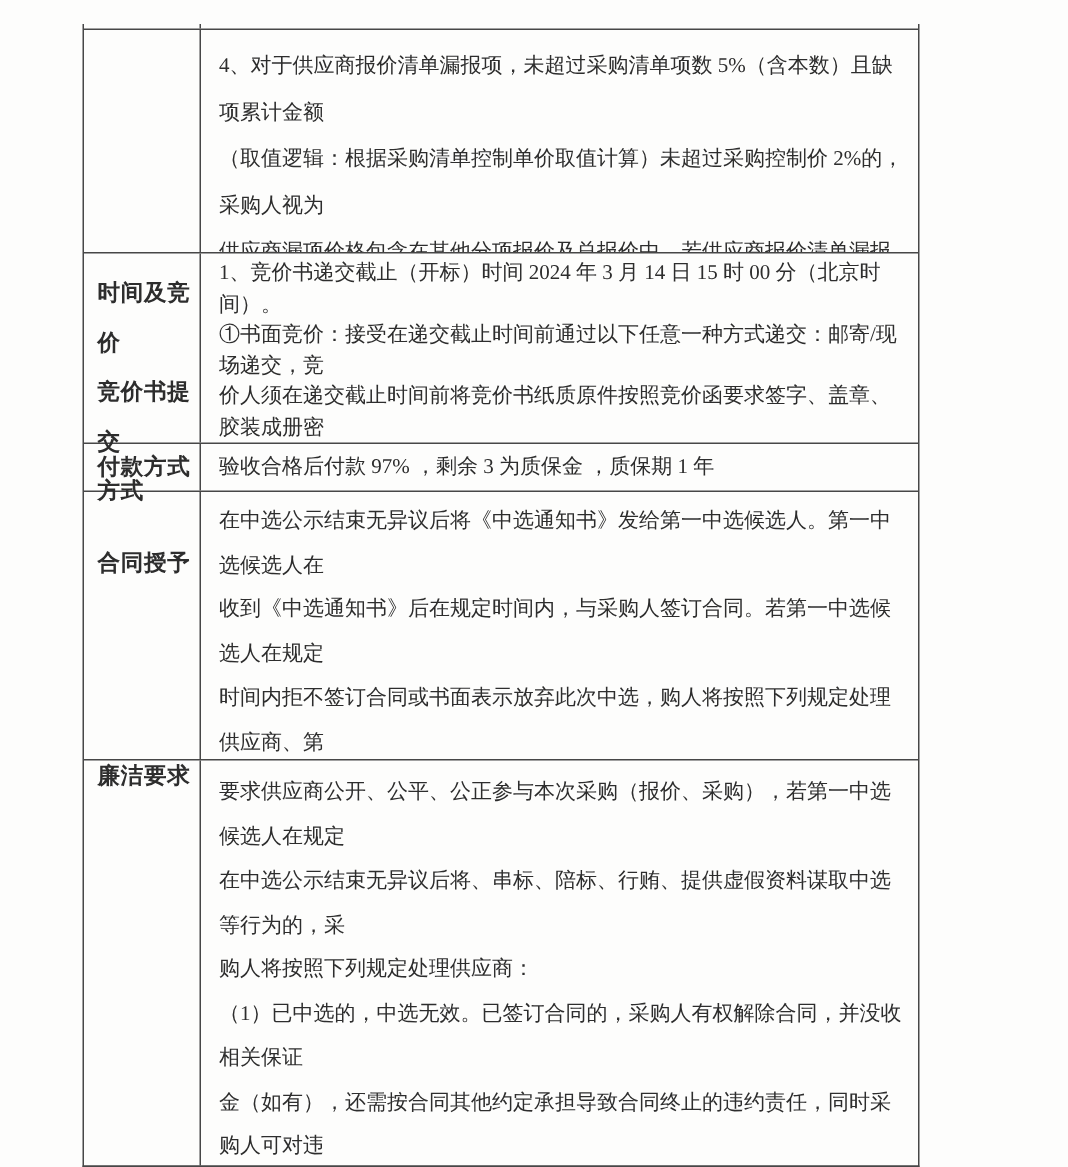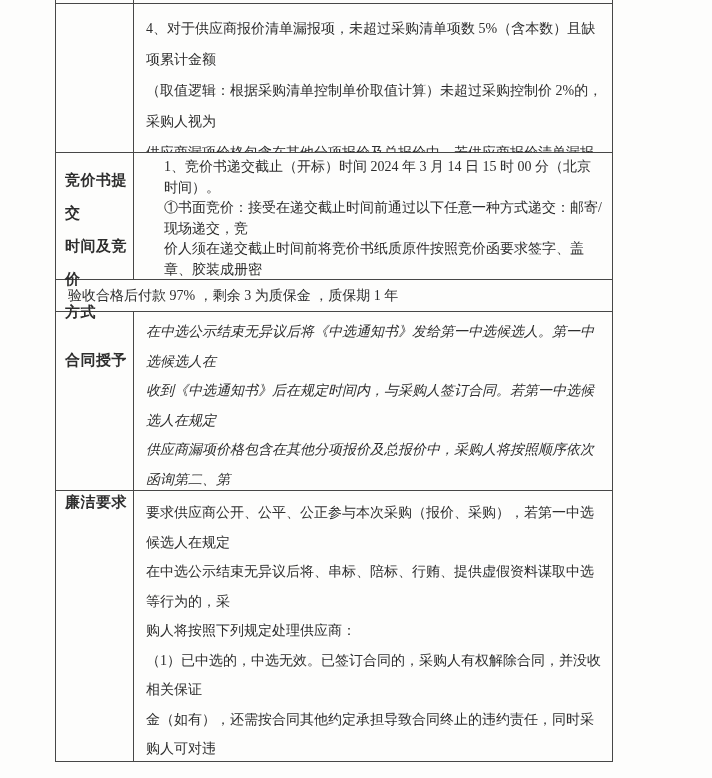--- a/index.html
+++ b/index.html
@@ -11,21 +11,21 @@
   html,body{width:712px;height:778px;}
   body{
     background:var(--paper);
     font-family:"Liberation Serif","DejaVu Serif",serif;
     color:var(--ink);
     position:relative;
     overflow:hidden;
   }
   .doc-table{
     position:absolute;
-    left:55px; top:0;
+    left:55px; top:16px;
     width:558px; height:762px;
     border-left:1.4px solid var(--bc);
     border-right:1.4px solid var(--bc);
     border-bottom:1.4px solid var(--bc);
     background:var(--paper);
   }
   .row{display:flex;border-bottom:1.3px solid var(--bc);}
   .row:last-child{border-bottom:1.4px solid var(--bc);}
   .spacer-row{height:4px;}
   .spacer-row .label-cell{border-right:1.3px solid var(--bc);width:78px;}
@@ -44,31 +44,31 @@
   .line{white-space:pre-wrap;}
   
   #row1{height:149px;}
   #row1 .content-cell{padding-top:9px;}
   #row1 .line{line-height:31px;}
   
   #row2{height:127px;}
   #row2 .label-cell{padding-top:11px;}
   #row2 .label-line{line-height:33px;}
   #row2 .content-cell{padding-top:4px;}
-  #row2 .line{line-height:20.5px;margin-left:18px;}
+  #row2 .line{line-height:20.5px;}
   
   #row3{height:32px;}
   #row3 .label-cell,#row3 .content-cell{display:flex;flex-direction:column;justify-content:center;}
   #row3 .line{line-height:18px;}
   
   #row4{height:179px;}
   #row4 .label-cell{padding-top:9px;}
   #row4 .label-line{line-height:22px;margin-top:28px;}
   #row4 .content-cell{padding-top:5px;}
-  #row4 .line{line-height:29.5px;font-style:italic;}
+  #row4 .line{line-height:29.5px;}
   
   #row5{height:271px;}
   #row5 .label-cell{display:flex;flex-direction:column;justify-content:flex-start;}
   #row5 .label-line{line-height:22px;}
   #row5 .content-cell{padding-top:7px;}
   #row5 .line{line-height:29.5px;}
 </style>
 </head>
 <body>
 
@@ -83,45 +83,48 @@
     <div class="label-cell"></div>
     <div class="content-cell">
         <div class="line">4、对于供应商报价清单漏报项，未超过采购清单项数 5%（含本数）且缺项累计金额</div>
         <div class="line">（取值逻辑：根据采购清单控制单价取值计算）未超过采购控制价 2%的，采购人视为</div>
         <div class="line">供应商漏项价格包含在其他分项报价及总报价中。若供应商报价清单漏报项数超过采</div>
       </div>
   </div>
 
   <div class="row" id="row2">
     <div class="label-cell">
+        <div class="label-line">时间及竞价</div>
         <div class="label-line">竞价书提交</div>
-        <div class="label-line">时间及竞价</div>
         <div class="label-line">方式</div>
       </div>
     <div class="content-cell">
         <div class="line">1、竞价书递交截止（开标）时间 2024 年 3 月 14 日 15 时 00 分（北京时间）。</div>
         <div class="line">①书面竞价：接受在递交截止时间前通过以下任意一种方式递交：邮寄/现场递交，竞</div>
         <div class="line">价人须在递交截止时间前将竞价书纸质原件按照竞价函要求签字、盖章、胶装成册密</div>
       </div>
   </div>
 
   <div class="row" id="row3">
+    <div class="label-cell">
+        <div class="label-line">付款方式</div>
+      </div>
     <div class="content-cell">
         <div class="line">验收合格后付款 97% ，剩余 3 为质保金 ，质保期 1 年</div>
       </div>
   </div>
 
   <div class="row" id="row4">
     <div class="label-cell">
         <div class="label-line">合同授予</div>
       </div>
     <div class="content-cell">
         <div class="line">在中选公示结束无异议后将《中选通知书》发给第一中选候选人。第一中选候选人在</div>
         <div class="line">收到《中选通知书》后在规定时间内，与采购人签订合同。若第一中选候选人在规定</div>
-        <div class="line">供应商漏项价格包含在其他分项报价及总报价中，采购人将按照顺序依次函询第二、第</div>
+        <div class="line">时间内拒不签订合同或书面表示放弃此次中选，购人将按照下列规定处理供应商、第</div>
       </div>
   </div>
 
   <div class="row" id="row5">
     <div class="label-cell">
         <div class="label-line">廉洁要求</div>
       </div>
     <div class="content-cell">
         <div class="line">要求供应商公开、公平、公正参与本次采购（报价、采购），若第一中选候选人在规定</div>
         <div class="line">在中选公示结束无异议后将、串标、陪标、行贿、提供虚假资料谋取中选等行为的，采</div>

